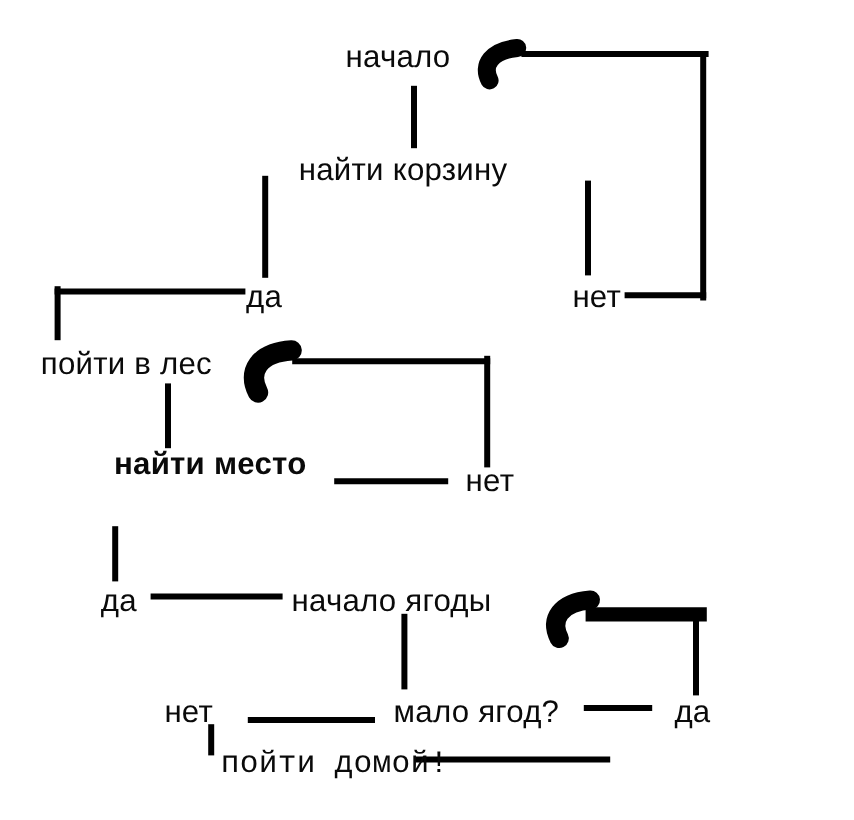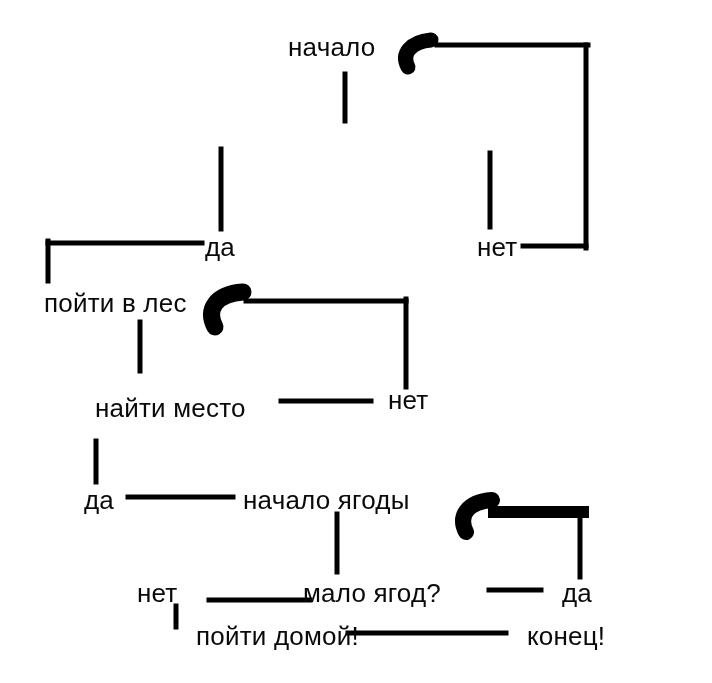--- a/index.html
+++ b/index.html
@@ -76,26 +76,26 @@
       <path d="M348 633 H 506"></path>
     </g>
     <g fill="none" stroke="#000000" stroke-linecap="round" stroke-linejoin="round">
       <path d="M431 40 C 410 42, 401 54, 408 67" stroke-width="15"></path>
       <path d="M243 292 C 215 294, 206 310, 215 327" stroke-width="17"></path>
       <path d="M492 500 C 467 502, 458 516, 466 532" stroke-width="16"></path>
     </g>
   </svg>
 
   <span class="label" style="left:288px; top:31px;">начало</span>
+  <span class="label" style="left:249px; top:125px;">найти корзину</span>
   <span class="label" style="left:205px; top:231px;">да</span>
   <span class="label" style="left:477px; top:231px;">нет</span>
-  <span class="label" style="left:44px;  top:287px;">пойти в лес</span>
-  <span class="label" style="left:95px;  top:392px;">найти место</span>
+  <span class="label" style="left:34px;  top:287px;">пойти в лес</span>
+  <span class="label" style="left:95px;  top:370px;font-weight:bold;">найти место</span>
   <span class="label" style="left:388px; top:384px;">нет</span>
   <span class="label" style="left:84px;  top:484px;">да</span>
   <span class="label" style="left:243px; top:484px;">начало ягоды</span>
   <span class="label" style="left:137px; top:577px;">нет</span>
-  <span class="label" style="left:303px; top:577px;">мало ягод?</span>
+  <span class="label" style="left:328px; top:577px;">мало ягод?</span>
   <span class="label" style="left:562px; top:577px;">да</span>
-  <span class="label" style="left:196px; top:620px;">пойти домой!</span>
-  <span class="label" style="left:527px; top:620px;">конец!</span>
+  <span class="label" style="left:184px; top:620px;font-family:Liberation Mono, monospace;">пойти домой!</span>
 
 </div>
 
 </body></html>

